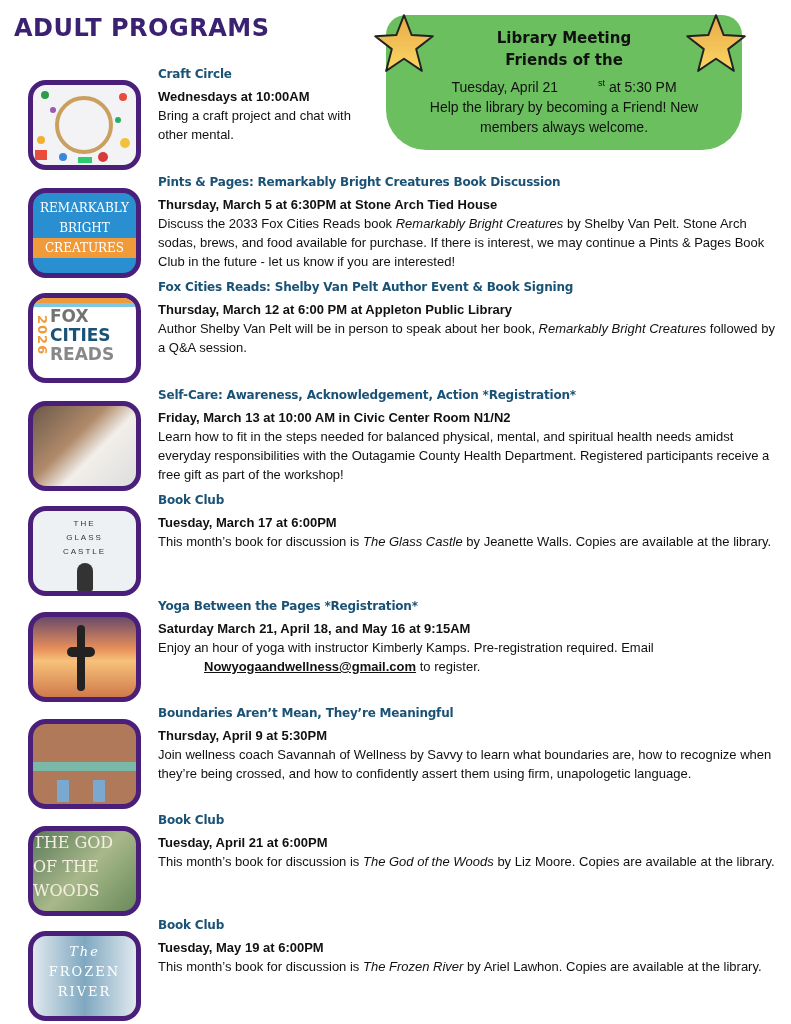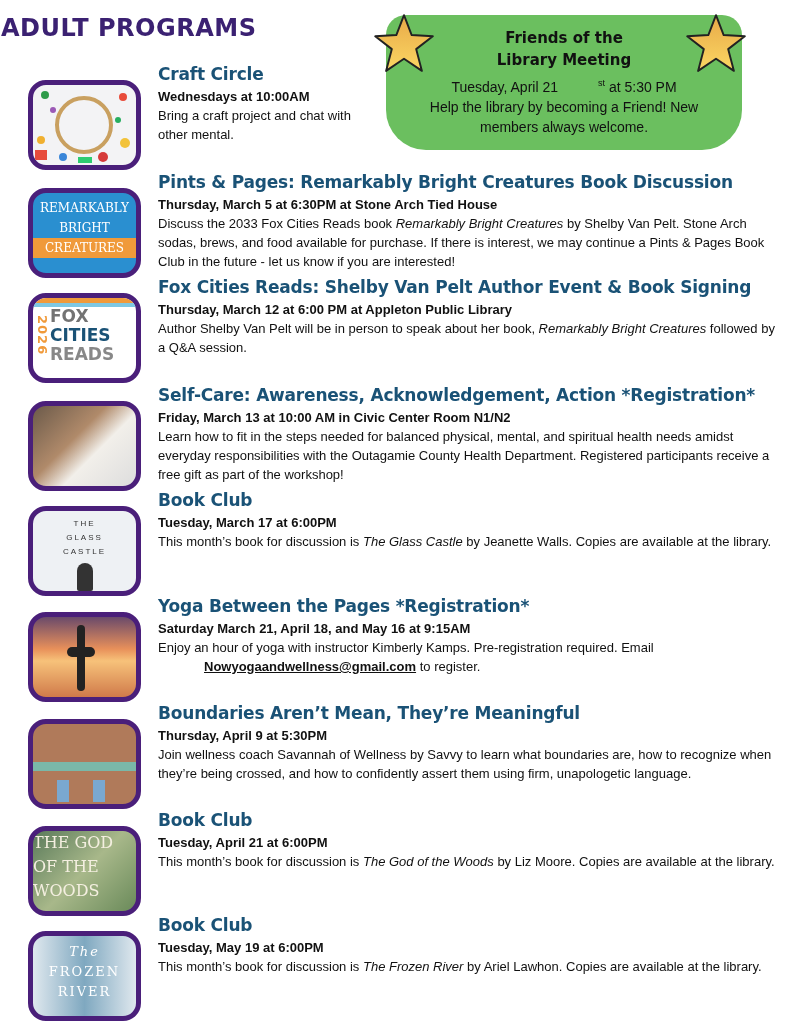--- a/index.html
+++ b/index.html
@@ -1,21 +1,21 @@
 <!DOCTYPE html>
 <html><head>
 <meta charset="utf-8">
 <style>
   html, body { margin: 0; padding: 0; }
   body {
     width: 791px; height: 1024px; background: #ffffff; position: relative; overflow: hidden;
     font-family: "Liberation Sans", sans-serif; color: #111;
   }
   .page-title {
-    position: absolute; left: 1px; top: 14px;
+    position: absolute; left: 14px; top: 14px;
     font-family: "DejaVu Sans", sans-serif; font-weight: 900; font-size: 24px;
     color: #3b2172; letter-spacing: 0.5px;
   }
   .friends-box {
     position: absolute; left: 386px; top: 15px; width: 356px; height: 135px;
     background: #6bbf5f; border-radius: 20px 20px 40px 40px;
     text-align: center;
   }
   .friends-title {
     font-family: "DejaVu Sans", sans-serif; font-weight: 900; font-size: 15px; color: #111;
@@ -29,37 +29,37 @@
   .star-right { left: 684px; }
 
   .event { position: absolute; left: 28px; width: 750px; }
   .thumb {
     position: absolute; left: 0; top: 16px; width: 113px; height: 90px;
     border: 5px solid #4a1f7a; border-radius: 18px; box-sizing: border-box;
     overflow: hidden;
   }
   .info { position: absolute; left: 130px; top: 0; right: 0; }
   .ev-title {
-    font-family: "DejaVu Sans", sans-serif; font-weight: 900; font-size: 17px;
+    font-family: "DejaVu Sans", sans-serif; font-weight: 900; font-size: 12px;
     color: #1a5276; line-height: 20px; white-space: nowrap; letter-spacing: -0.2px;
   }
   .ev-when { font-weight: bold; font-size: 13px; line-height: 18px; margin-top: 4px; }
   .ev-desc { font-size: 13px; line-height: 19px; }
   .ev-desc i { font-style: italic; }
   .ev-desc a { color: #111; font-weight: bold; text-decoration: underline; margin-left: 46px; }
 </style>
 </head>
 <body>
 
 <div class="page-title">ADULT PROGRAMS</div>
 
 <div class="friends-box">
   <div class="friends-title">
+    <div>Library Meeting</div>
     <div>Friends of the</div>
-    <div>Library Meeting</div>
   </div>
   <div class="friends-date"><span>Tuesday, April 21</span><sup>st</sup><span> at 5:30 PM</span></div>
   <div class="friends-desc">
     <div>Help the library by becoming a Friend! New</div>
     <div>members always welcome.</div>
   </div>
 </div>
 <svg class="star star-left" viewBox="0 0 100 100">
   <defs>
       <linearGradient id="sg" x1="0" y1="0" x2="0" y2="1">

